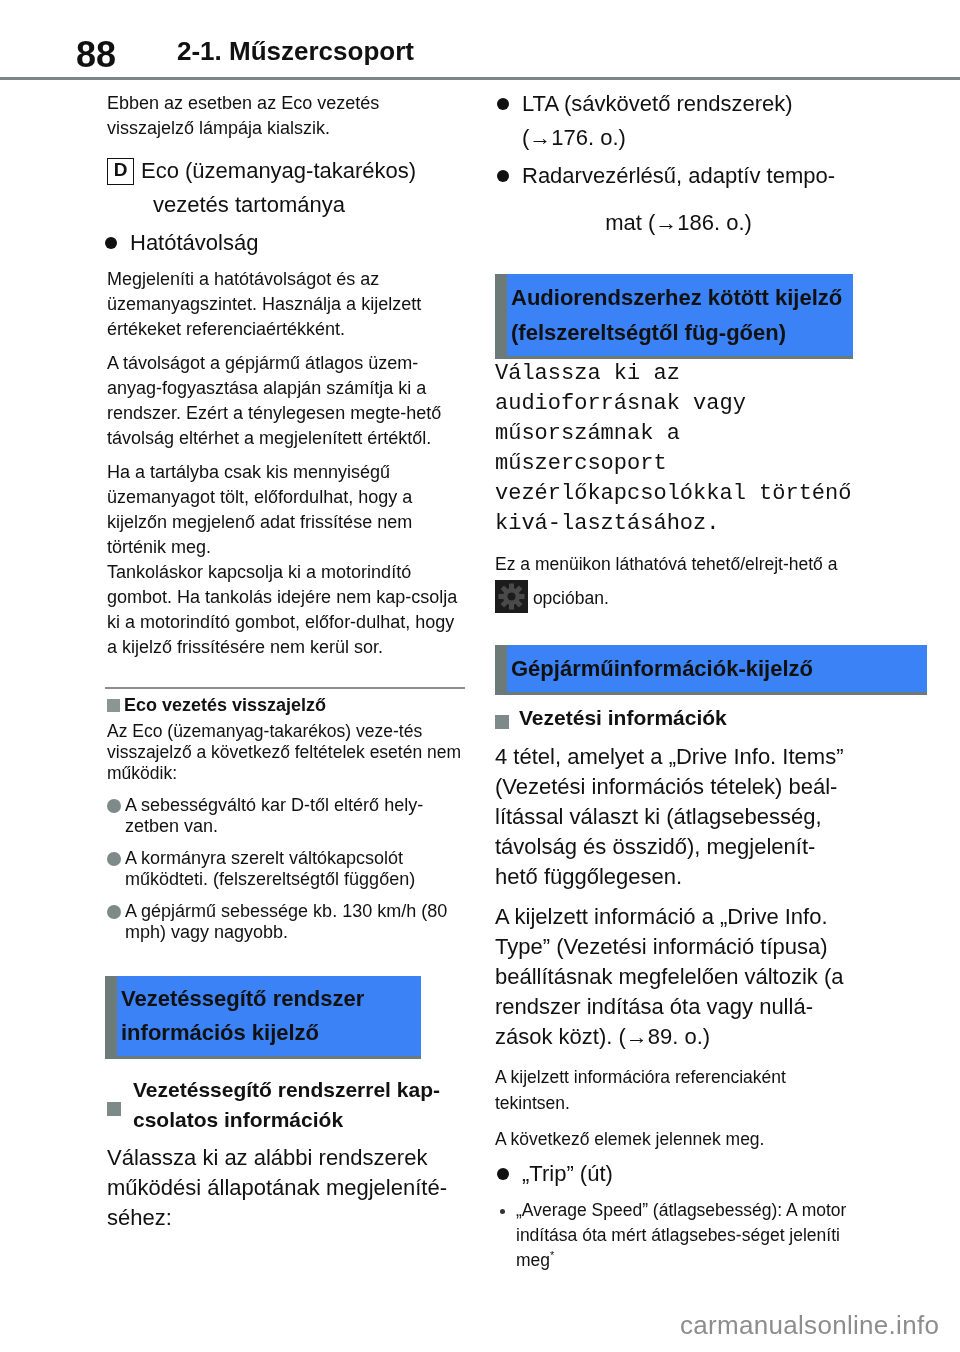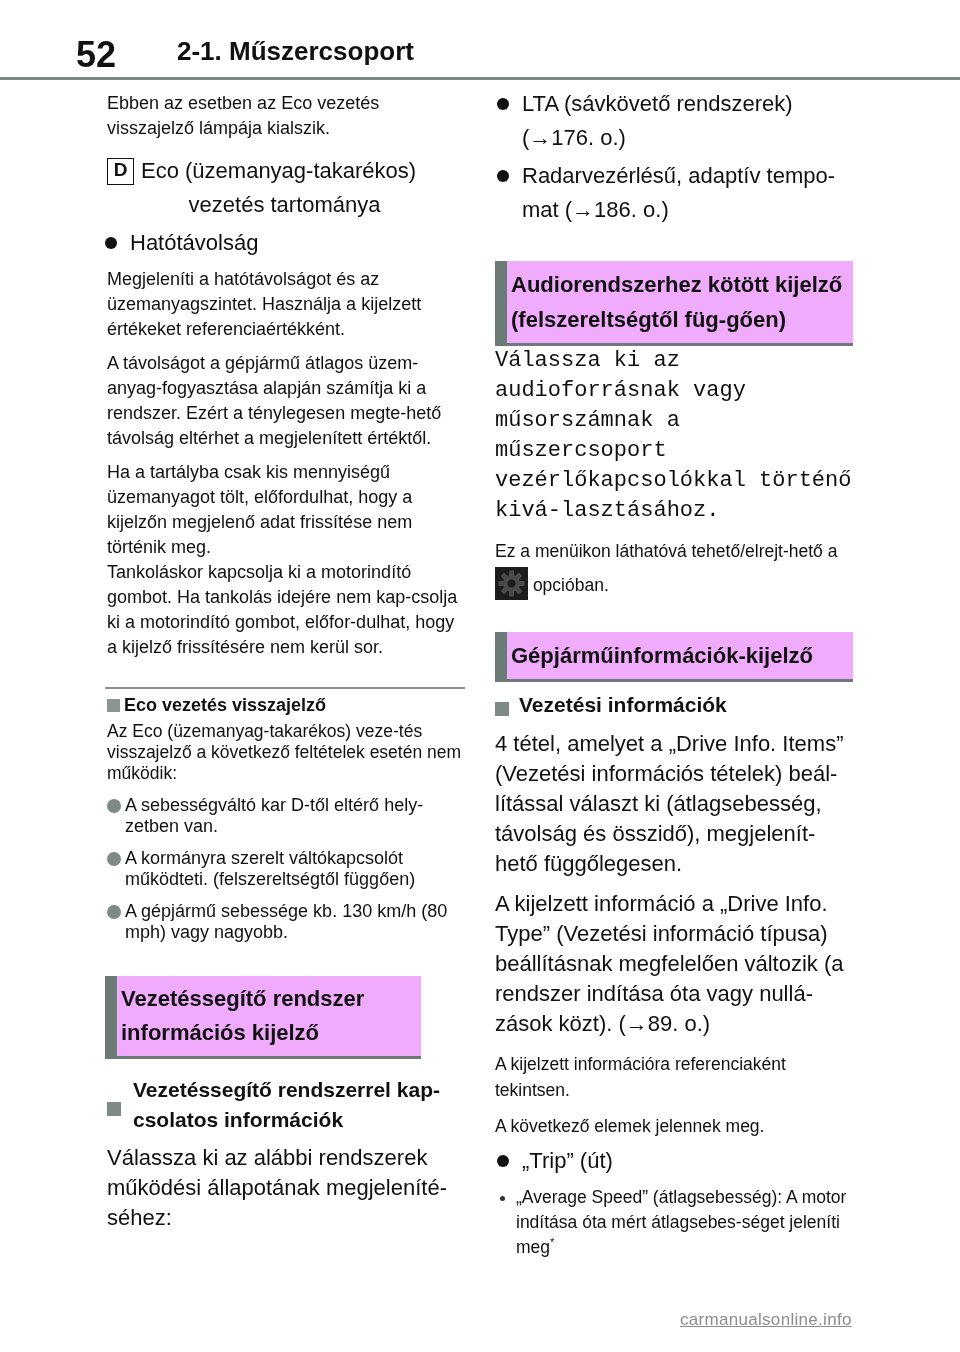--- a/index.html
+++ b/index.html
@@ -14,53 +14,53 @@
   .col { position: absolute; top: 88px; }
   .col-left { left: 107px; width: 358px; }
   .col-right { left: 495px; width: 358px; }
 
   .p-small { font-size: 18px; line-height: 25px; color: #111; }
   .p-large { font-size: 22px; line-height: 30px; color: #111; }
   .p-note { font-size: 17.5px; line-height: 21px; color: #111; }
 
   .label-item { display: flex; align-items: flex-start; font-size: 22px; line-height: 31px; }
   .label-box { display: inline-block; border: 1.5px solid #111; font-weight: bold; font-size: 19px; line-height: 22px; width: 27px; height: 27px; text-align: center; margin-right: 7px; margin-top: 3px; flex-shrink: 0; }
-  .label-text { display: block; text-align: center; }
+  .label-text { display: block; }
 
   .bullet-item { display: flex; align-items: flex-start; font-size: 22px; line-height: 31px; }
   .bullet-dot { width: 12px; height: 12px; border-radius: 50%; background: #111; margin-top: 10px; margin-right: 13px; flex-shrink: 0; }
 
   .gray-bullet-item { display: flex; align-items: flex-start; font-size: 18px; line-height: 21px; }
   .gray-bullet-dot { width: 14px; height: 14px; border-radius: 50%; background: #7d8a88; margin-top: 4px; margin-right: 4px; flex-shrink: 0; }
 
   .subhead-small { display: flex; align-items: center; font-size: 18px; font-weight: bold; line-height: 24px; }
   .sq-small { width: 13px; height: 13px; background: #8b9694; margin-right: 4px; flex-shrink: 0; }
 
   .subhead-large { display: flex; align-items: center; font-size: 21px; font-weight: bold; line-height: 30px; }
   .sq-large { width: 14px; height: 14px; background: #7d8a88; margin-top: 8px; margin-right: 12px; flex-shrink: 0; }
 
   .rule-thin { height: 2px; background: #8a8f8e; }
 
-  .box-heading { position: relative; background: #f0abfc; border-left: 12px solid #6c7a78; border-bottom: 3px solid #6c7a78; padding: 6px 8px 6px 4px; font-size: 22px; font-weight: bold; line-height: 34px; color: #111; }
+  .box-heading { position: relative; background: #3b82f6; border-left: 12px solid #6c7a78; border-bottom: 3px solid #6c7a78; padding: 6px 8px 6px 4px; font-size: 22px; font-weight: bold; line-height: 34px; color: #111; }
 
   .gear-icon-box { display: inline-block; width: 33px; height: 33px; background: #1c1c1c; vertical-align: middle; position: relative; top: -3px; }
   .gear-icon-box svg { width: 33px; height: 33px; display: block; }
 
   .small-bullet { display: flex; align-items: flex-start; font-size: 17.5px; line-height: 25px; }
   .small-bullet-dot { width: 5px; height: 5px; border-radius: 50%; background: #333; margin-top: 11px; margin-left: 5px; margin-right: 11px; flex-shrink: 0; }
 
   sup { font-size: 11px; vertical-align: super; line-height: 0; }
 
-  .watermark { position: absolute; left: 680px; top: 1310px; font-size: 17px; color: #8d8d8d; letter-spacing: 0.3px; text-decoration: underline; }
+  .watermark { position: absolute; left: 680px; top: 1310px; font-size: 26px; color: #8d8d8d; letter-spacing: 0.3px; }
 </style>
 </head>
 <body>
 
 <div class="header">
-  <div class="page-number">52</div>
+  <div class="page-number">88</div>
   <div class="section-title">2-1. Műszercsoport</div>
   <div class="header-rule"></div>
 </div>
 
 <div class="col col-left">
   <p class="p-small" style="margin-top:3px;">Ebben az esetben az Eco vezetés visszajelző lámpája kialszik.</p>
 
   <div class="label-item" style="margin-top:14px;">
     <span class="label-box">D</span>
     <span>
@@ -114,21 +114,21 @@
     <span class="bullet-dot"></span>
     <span>
       <span style="display:block;">LTA (sávkövető rendszerek)</span>
       <span style="display:block; margin-top:3px;">(→176. o.)</span>
     </span>
   </div>
   <div class="bullet-item" style="margin-top:7px; margin-left:2px;">
     <span class="bullet-dot"></span>
     <span>
       <span style="display:block;">Radarvezérlésű, adaptív tempo-</span>
-      <span style="display:block; margin-top:3px;">mat (→186. o.)</span>
+      <span style="display:block; margin-top:16px;text-align:center;">mat (→186. o.)</span>
     </span>
   </div>
 
   <div class="box-heading" style="margin-top:36px; width:358px; line-height:35px;">Audiorendszerhez kötött kijelző (felszereltségtől füg-gően)</div>
 
   <p class="p-large" style="margin-top:0;font-family:Liberation Mono, monospace;">Válassza ki az audioforrásnak vagy műsorszámnak a műszercsoport vezérlőkapcsolókkal történő kivá-lasztásához.</p>
 
   <p class="p-note" style="margin-top:8px; line-height:34px;">
     <span>Ez a menüikon láthatóvá tehető/elrejt-hető a</span>
     <span class="gear-icon-box">
@@ -140,21 +140,21 @@
           <rect x="-2.5" y="-13" width="5" height="26" transform="rotate(45)"></rect>
           <rect x="-2.5" y="-13" width="5" height="26" transform="rotate(90)"></rect>
           <rect x="-2.5" y="-13" width="5" height="26" transform="rotate(135)"></rect>
         </g>
         <circle cx="16.5" cy="16.5" r="4" fill="#1c1c1c"></circle>
       </svg>
     </span>
     <span>opcióban.</span>
   </p>
 
-  <div class="box-heading" style="margin-top:29px; width:358px; line-height:35px;">Gépjárműinformációk-kijelző</div>
+  <div class="box-heading" style="margin-top:29px; width:432px; line-height:35px;">Gépjárműinformációk-kijelző</div>
 
   <div class="subhead-large" style="margin-top:8px;">
     <span class="sq-large" style="margin-right:10px;"></span>
     <span>Vezetési információk</span>
   </div>
 
   <p class="p-large" style="margin-top:9px;">4 tétel, amelyet a „Drive Info. Items” (Vezetési információs tételek) beál-lítással választ ki (átlagsebesség, távolság és összidő), megjelenít-hető függőlegesen.</p>
   <p class="p-large" style="margin-top:10px;">A kijelzett információ a „Drive Info. Type” (Vezetési információ típusa) beállításnak megfelelően változik (a rendszer indítása óta vagy nullá-zások közt). (→89. o.)</p>
 
   <p class="p-note" style="margin-top:12px; line-height:26px;">A kijelzett információra referenciaként tekintsen.</p>

